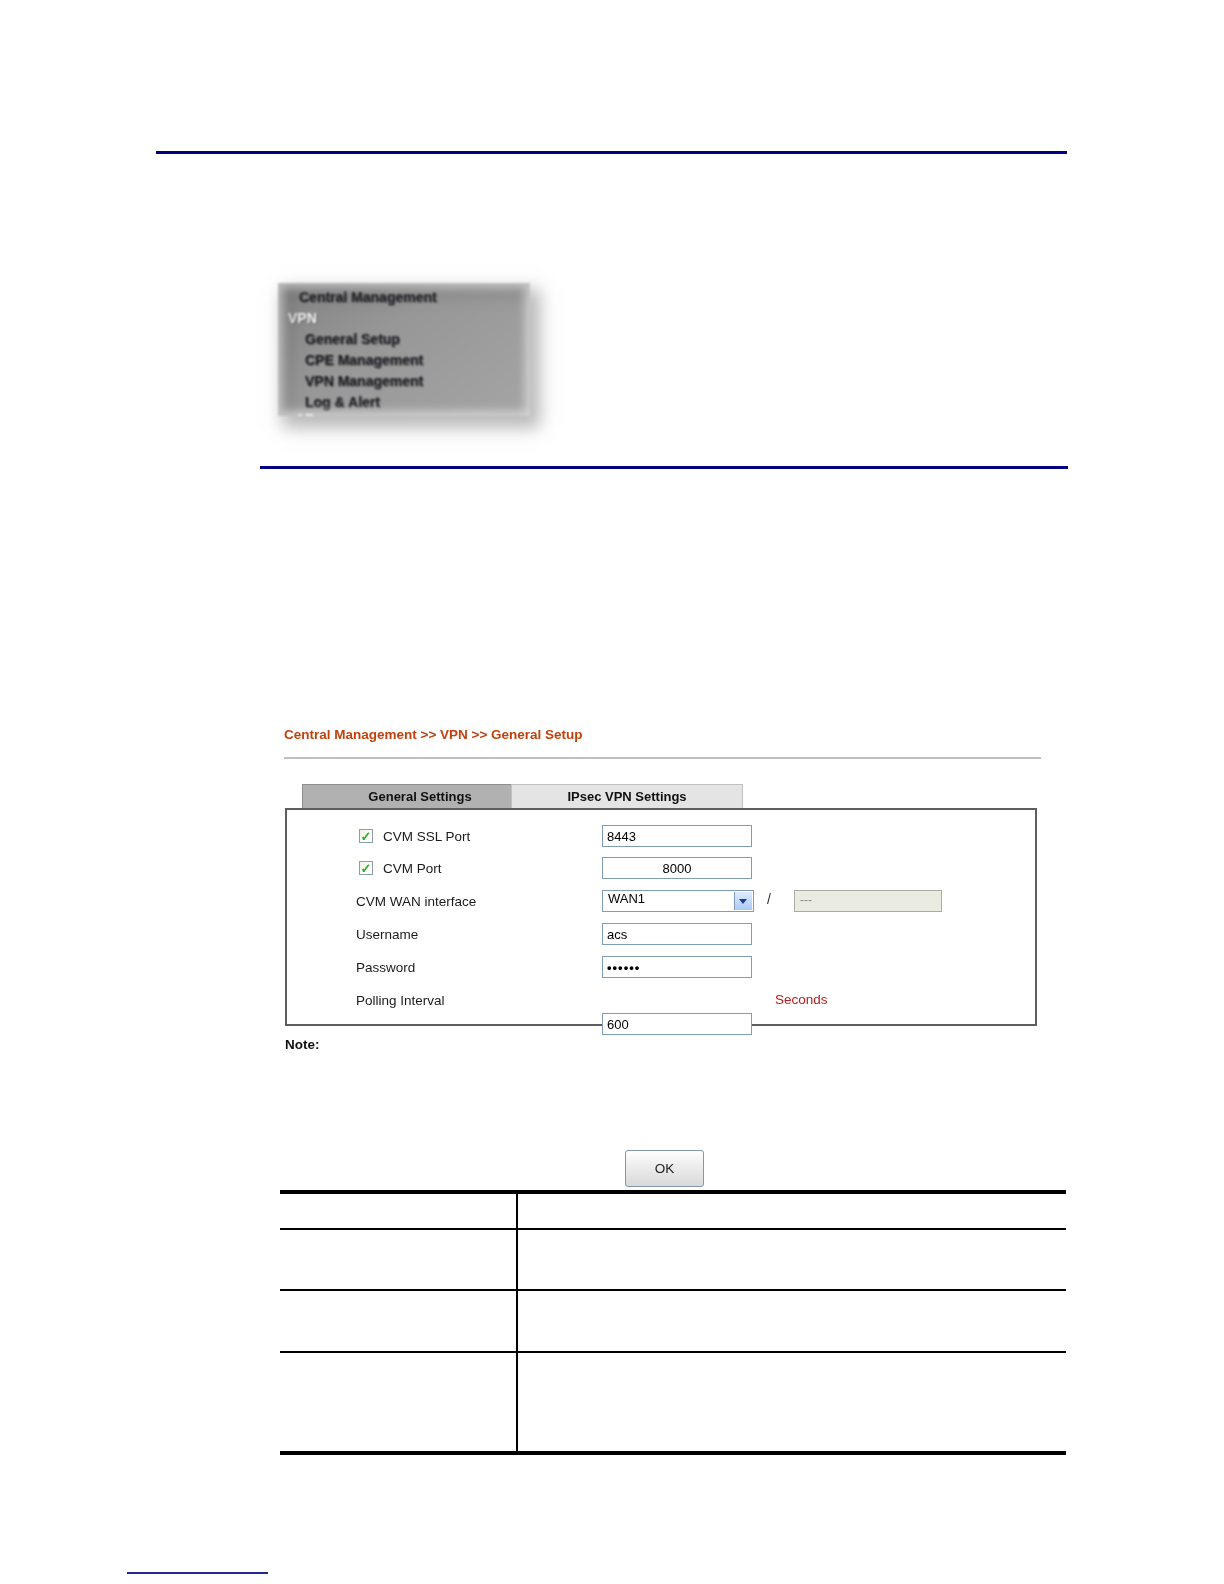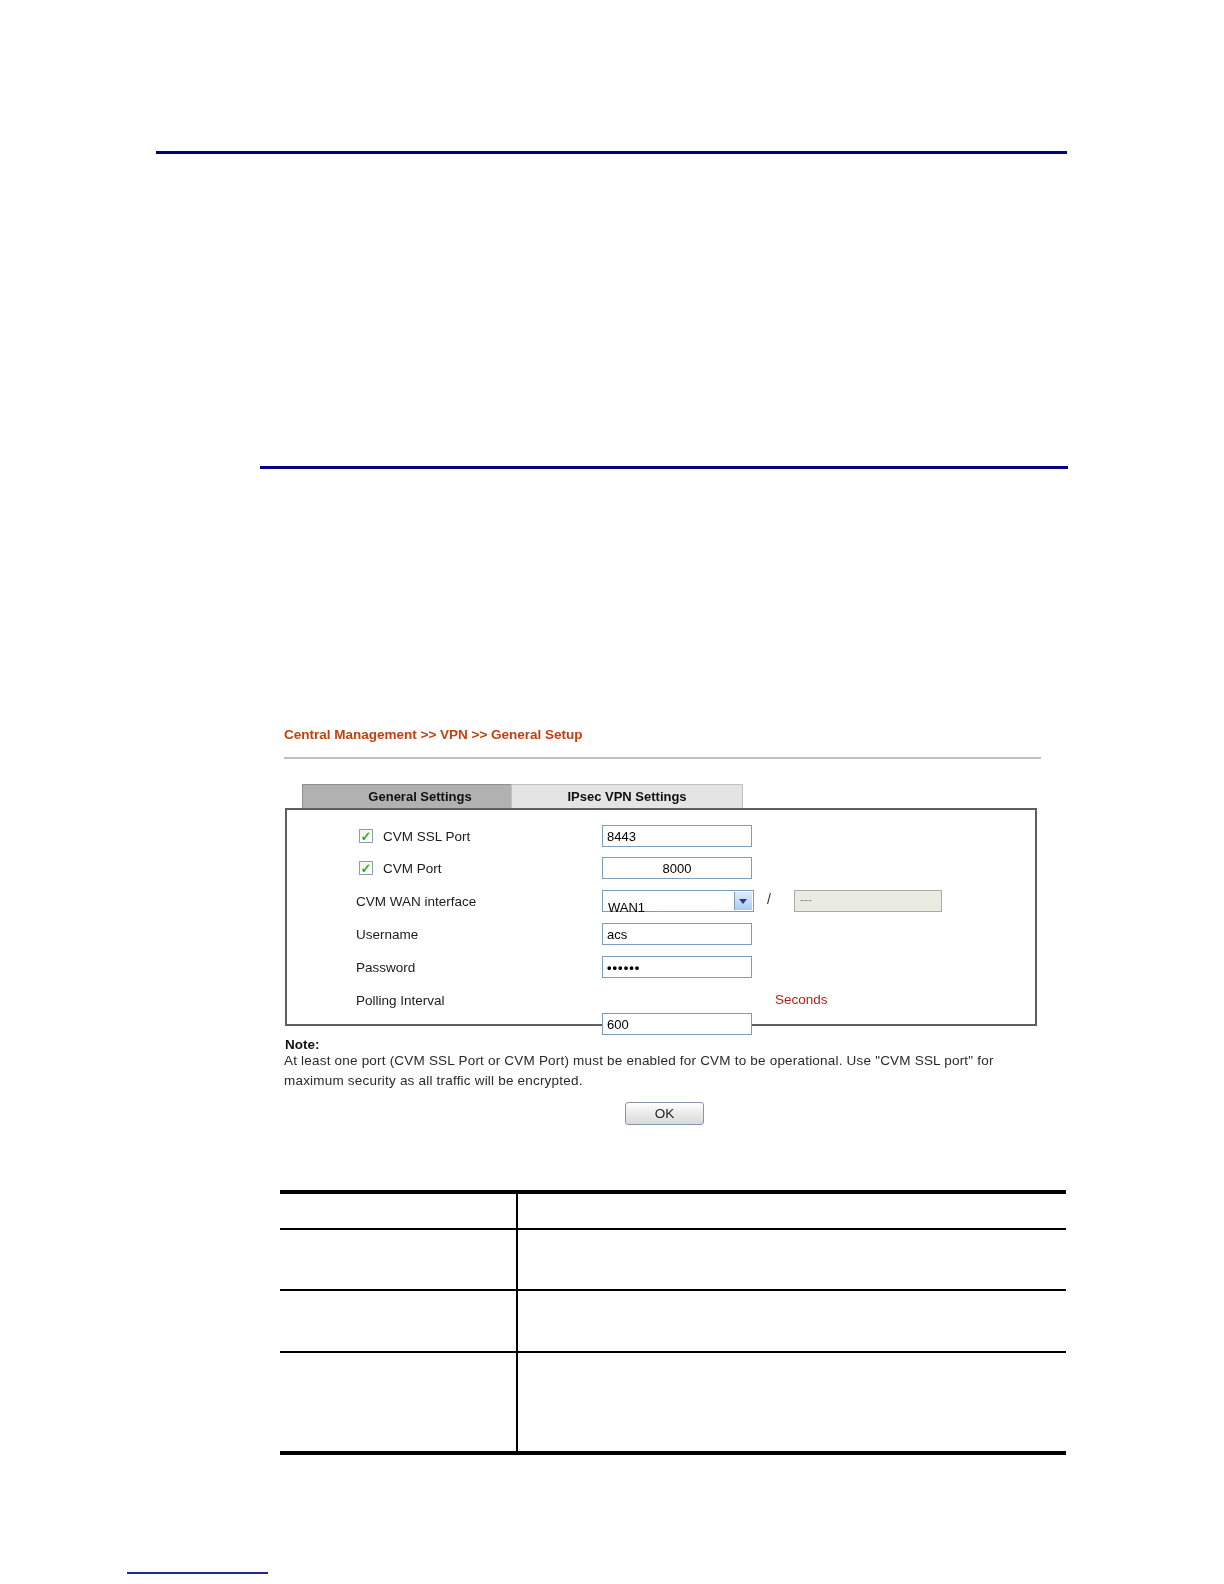--- a/index.html
+++ b/index.html
@@ -63,21 +63,21 @@
     position:absolute; left:602px; width:150px; height:22px; box-sizing:border-box;
     border:1px solid #7f9db9; background:#ffffff; padding:1px 4px;
     font-family:"Liberation Sans", sans-serif; font-size:13px; color:#000;
   }
   .xp-input.pw { letter-spacing:1px; font-weight:bold; }
 
   .xp-select {
     position:absolute; left:602px; top:890px; width:152px; height:22px; box-sizing:border-box;
     border:1px solid #7f9db9; background:#ffffff; cursor:default;
   }
-  .xp-select .val { position:absolute; left:5px; top:9px; font-size:13px; color:#000; }
+  .xp-select .val { position:absolute; left:5px; top:0; font-size:13px; color:#000; }
   .xp-select .btn {
     position:absolute; right:1px; top:1px; bottom:1px; width:17px;
     background:linear-gradient(#dfecfd,#aac9f5); border-left:1px solid #7f9db9;
   }
   .xp-select .arrow {
     position:absolute; left:4px; top:7px; width:0; height:0;
     border-left:4px solid transparent; border-right:4px solid transparent;
     border-top:5px solid #1c3f94;
   }
   .slash { position:absolute; left:767px; top:891px; font-size:14px; color:#333; }
@@ -87,21 +87,21 @@
     font-size:12px; color:#8a8a8a;
   }
   .suffix { position:absolute; left:775px; top:992px; font-size:13.5px; color:#b91c1c; }
 
   
   .note-label { left:285px; top:1037px; font-size:13.5px; font-weight:bold; color:#111; }
   .note-text  { left:284px; top:1051px; width:758px; font-size:13.5px; line-height:19.5px; color:#2a2a2a; letter-spacing:0.2px; }
 
   
   .ok-btn {
-    position:absolute; left:625px; top:1102px; width:79px; height:23px;
+    position:absolute; left:625px; top:1150px; width:79px; height:37px;
     border:1px solid #8296ad; border-radius:3px;
     background:linear-gradient(#ffffff,#ececec 45%,#d9d9d9);
     font-family:"Liberation Sans", sans-serif; font-size:13.5px; color:#222; cursor:pointer;
   }
 
   
   .ref-table {
     position:absolute; left:280px; top:1190px; width:786px; box-sizing:border-box;
     border-top:4px solid #000; border-bottom:4px solid #000;
   }
@@ -111,20 +111,29 @@
   .ref-c2 { flex:1; }
   .h34 { height:34px; } .h59 { height:59px; } .h60 { height:60px; } .h98 { height:98px; }
 </style>
 </head>
 <body>
 
 <div class="page">
 
   <div class="rule-navy rule-top"></div>
 
+  <div class="menu-shot">
+    <div class="menu-line" style="left:21px; top:6px;">Central Management</div>
+    <div class="menu-line white" style="left:10px; top:27px;">VPN</div>
+    <div class="menu-line" style="left:27px; top:48px;">General Setup</div>
+    <div class="menu-line" style="left:27px; top:69px;">CPE Management</div>
+    <div class="menu-line" style="left:27px; top:90px;">VPN Management</div>
+    <div class="menu-line" style="left:27px; top:111px;">Log &amp; Alert</div>
+    <div class="menu-line faint" style="left:17px; top:128px;">AP</div>
+  </div>
 
   <div class="rule-navy rule-mid"></div>
 
   <div class="abs breadcrumb">Central Management &gt;&gt; VPN &gt;&gt; General Setup</div>
   <div class="abs hr-light"></div>
 
   <div class="tab tab-active">General Settings</div>
   <div class="tab tab-inactive">IPsec VPN Settings</div>
 
   <div class="abs form-box"></div>
@@ -151,21 +160,20 @@
   <input class="xp-input" style="top: 923px;" value="acs">
 
   <div class="fld-label" style="left:356px; top:960px;">Password</div>
   <input class="xp-input pw" style="top: 956px;" value="••••••">
 
   <div class="fld-label" style="left:356px; top:993px;">Polling Interval</div>
   <input class="xp-input" style="top: 989px; margin-top: 24px;" value="600">
   <div class="suffix">Seconds</div>
 
   <div class="abs note-label">Note:</div>
-  <div class="abs note-text">At least one port (CVM SSL Port or CVM Port) must be enabled for CVM to be operational. Use "CVM SSL port" for maximum security as all traffic will be encrypted.</div>
 
   <button class="ok-btn">OK</button>
 
   <div class="ref-table">
     <div class="ref-row bb h34">
       <div class="ref-c1"></div>
       <div class="ref-c2"></div>
     </div>
     <div class="ref-row bb h59">
       <div class="ref-c1"></div>

